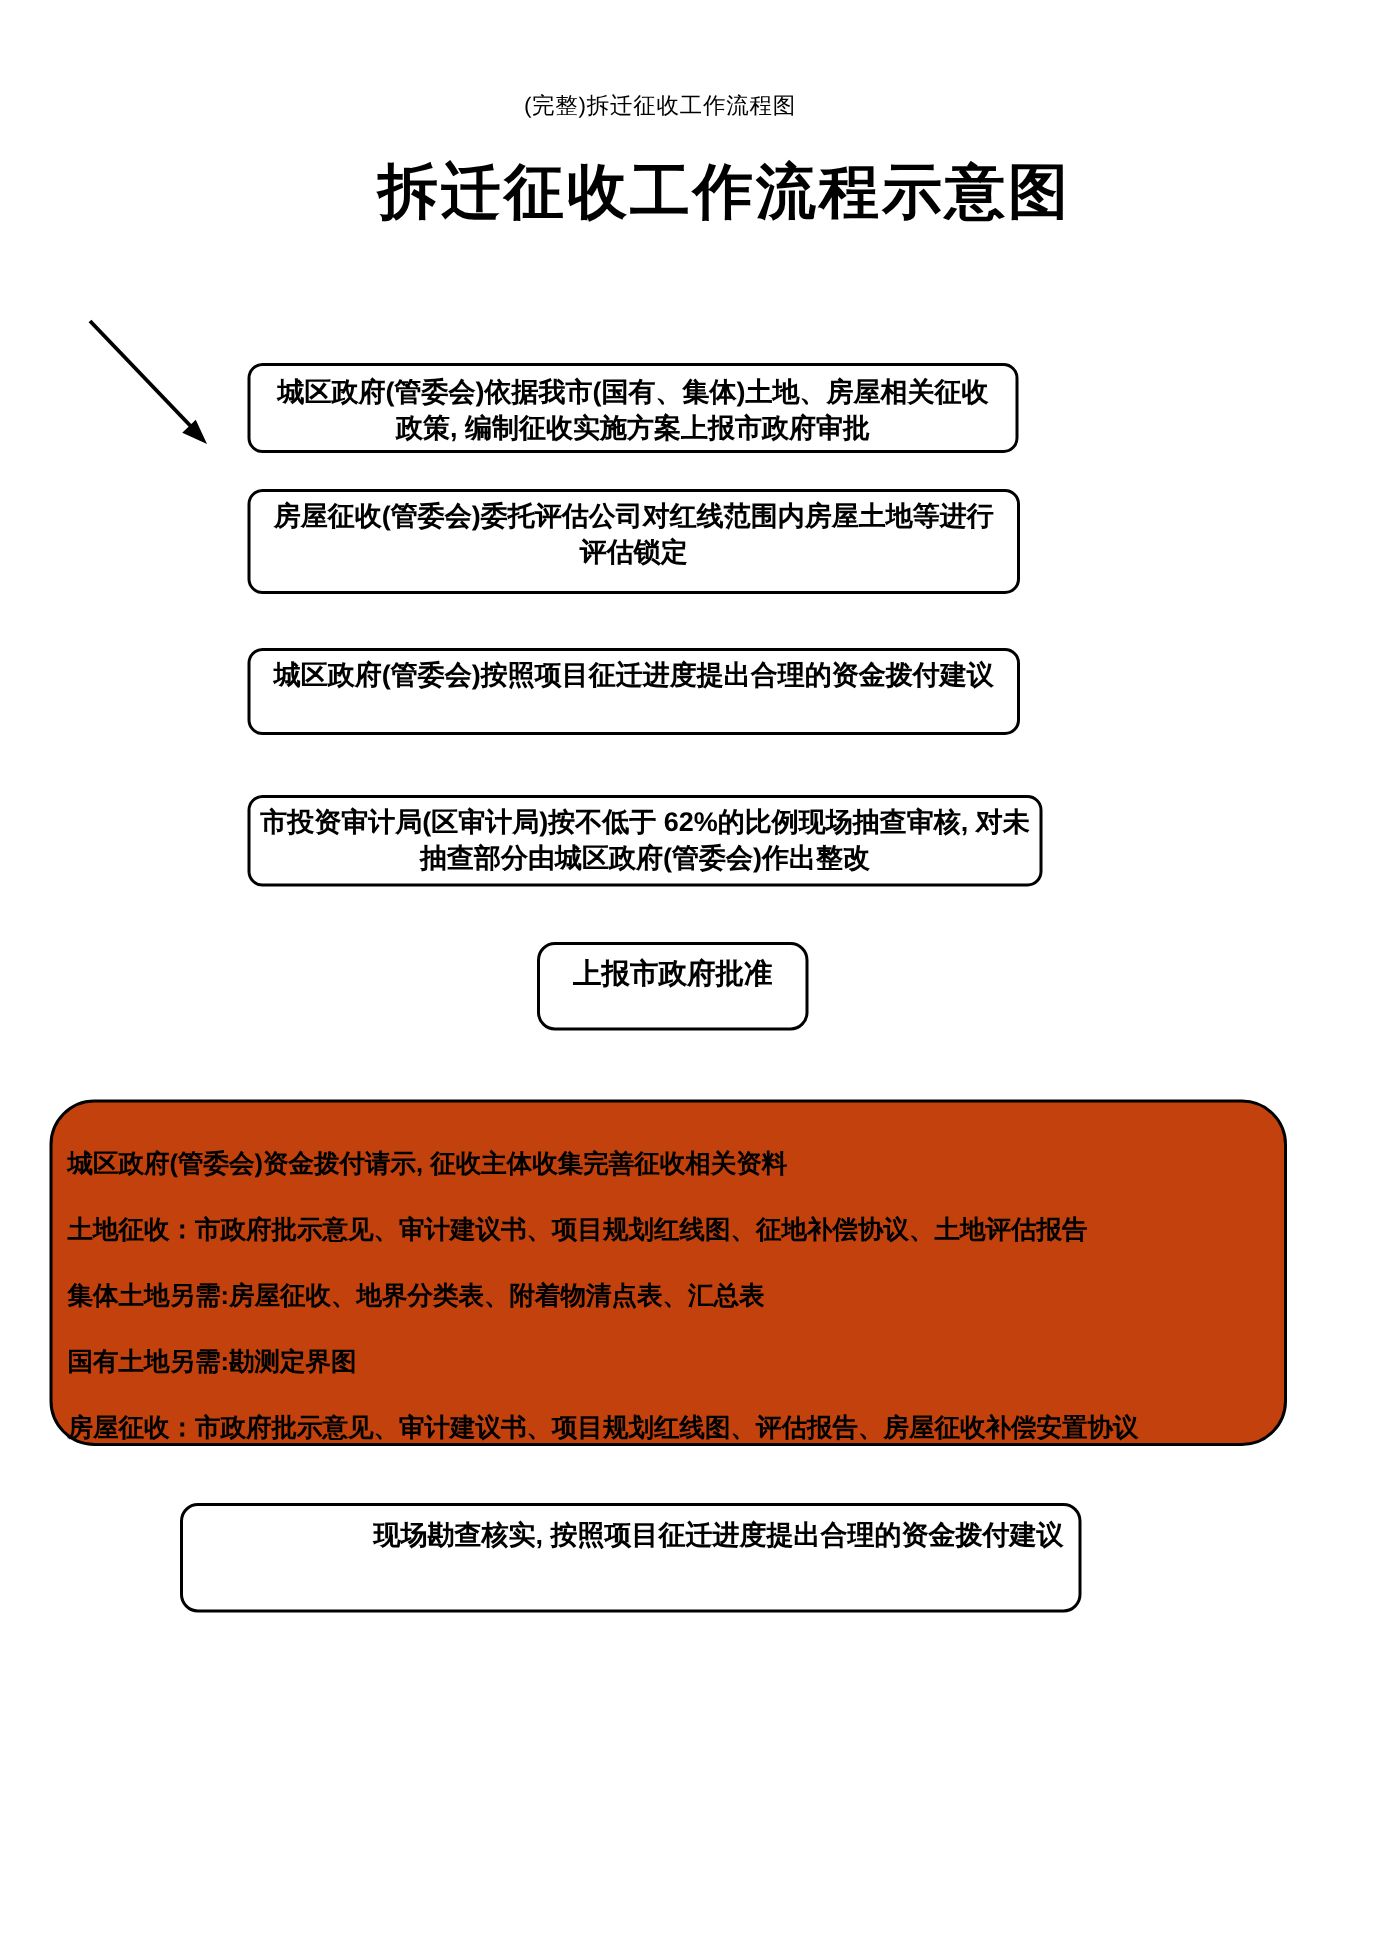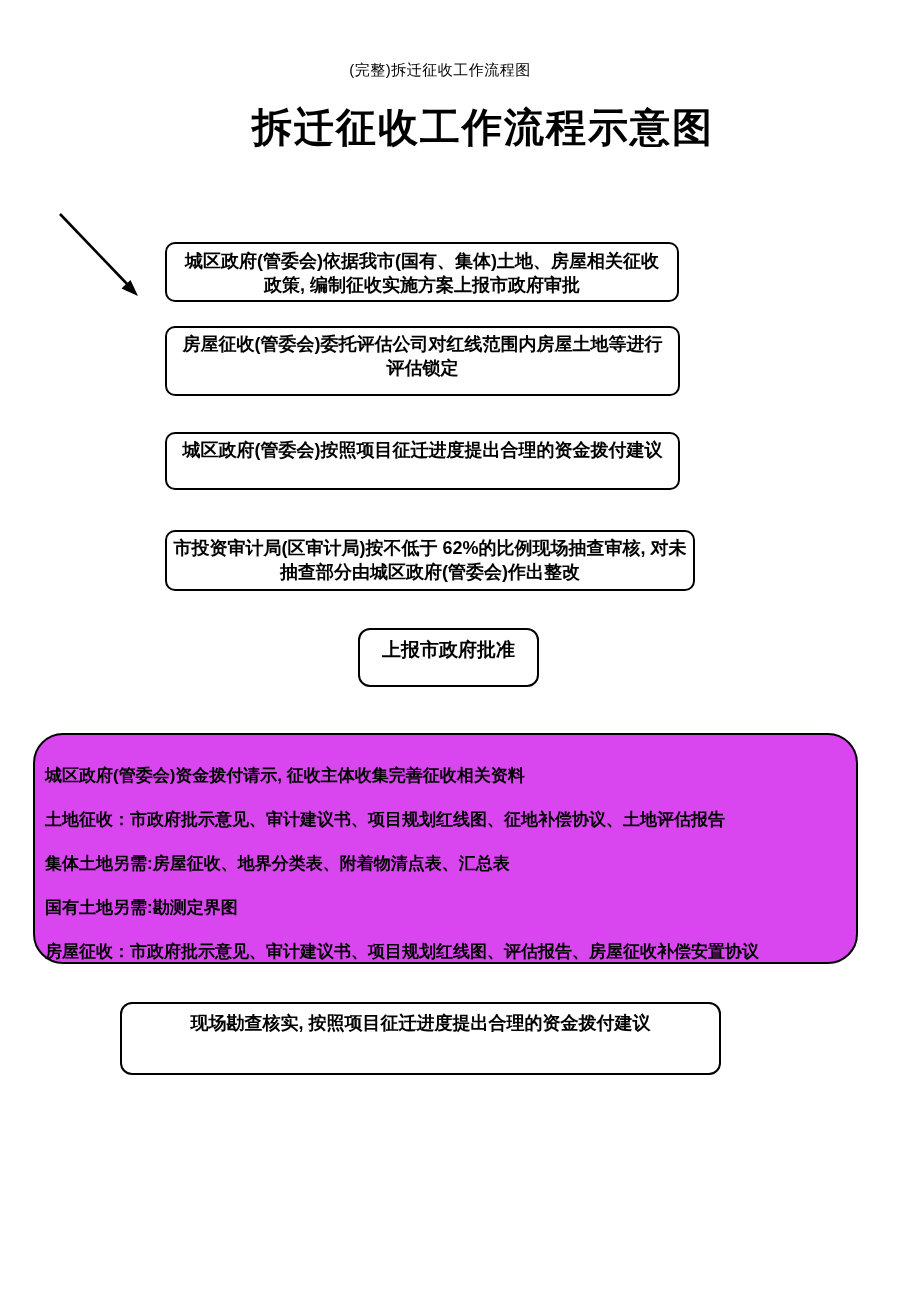--- a/index.html
+++ b/index.html
@@ -27,30 +27,30 @@
   }
   #box1 { left:165px; top:242px; width:514px; height:60px; padding:5px 12px; }
   #box2 { left:165px; top:326px; width:515px; height:70px; padding:4px 10px; }
   #box3 { left:165px; top:432px; width:515px; height:58px; padding:4px 12px; }
   #box4 { left:165px; top:530px; width:530px; height:61px; padding:4px 6px; }
   #box5 { left:330px; top:628px; width:181px; height:59px; padding:8px 6px;
           font-size:19px; border-radius:12px;margin-left:28px; }
   .bigbox {
     position:absolute; left:33px; top:733px; width:825px; height:231px;
     border:2px solid #000; border-radius:30px; box-sizing:border-box;
-    padding:19px 12px 0 10px; background:#d946ef;
+    padding:19px 12px 0 10px; background:#c2410c;
   }
   .bigbox p { margin:0; line-height:44px; white-space:nowrap; }
   .bold-line  { font-size:17px; font-weight:bold; }
   .kaiti-line { font-size:17px; font-weight:bold;
                 font-family:"Liberation Serif", serif; }
   .lastbox {
     position:absolute; left:120px; top:1002px; width:601px; height:73px;
     border:2px solid #000; border-radius:12px; box-sizing:border-box;
-    padding:7px 10px; font-size:18px; font-weight:bold; text-align:center;
+    padding:7px 10px; font-size:18px; font-weight:bold; text-align:right;
     background:#fff;
   }
 </style>
 </head>
 <body>
 
 <div class="page">
 
   <div class="header-sub">(完整)拆迁征收工作流程图</div>
 

